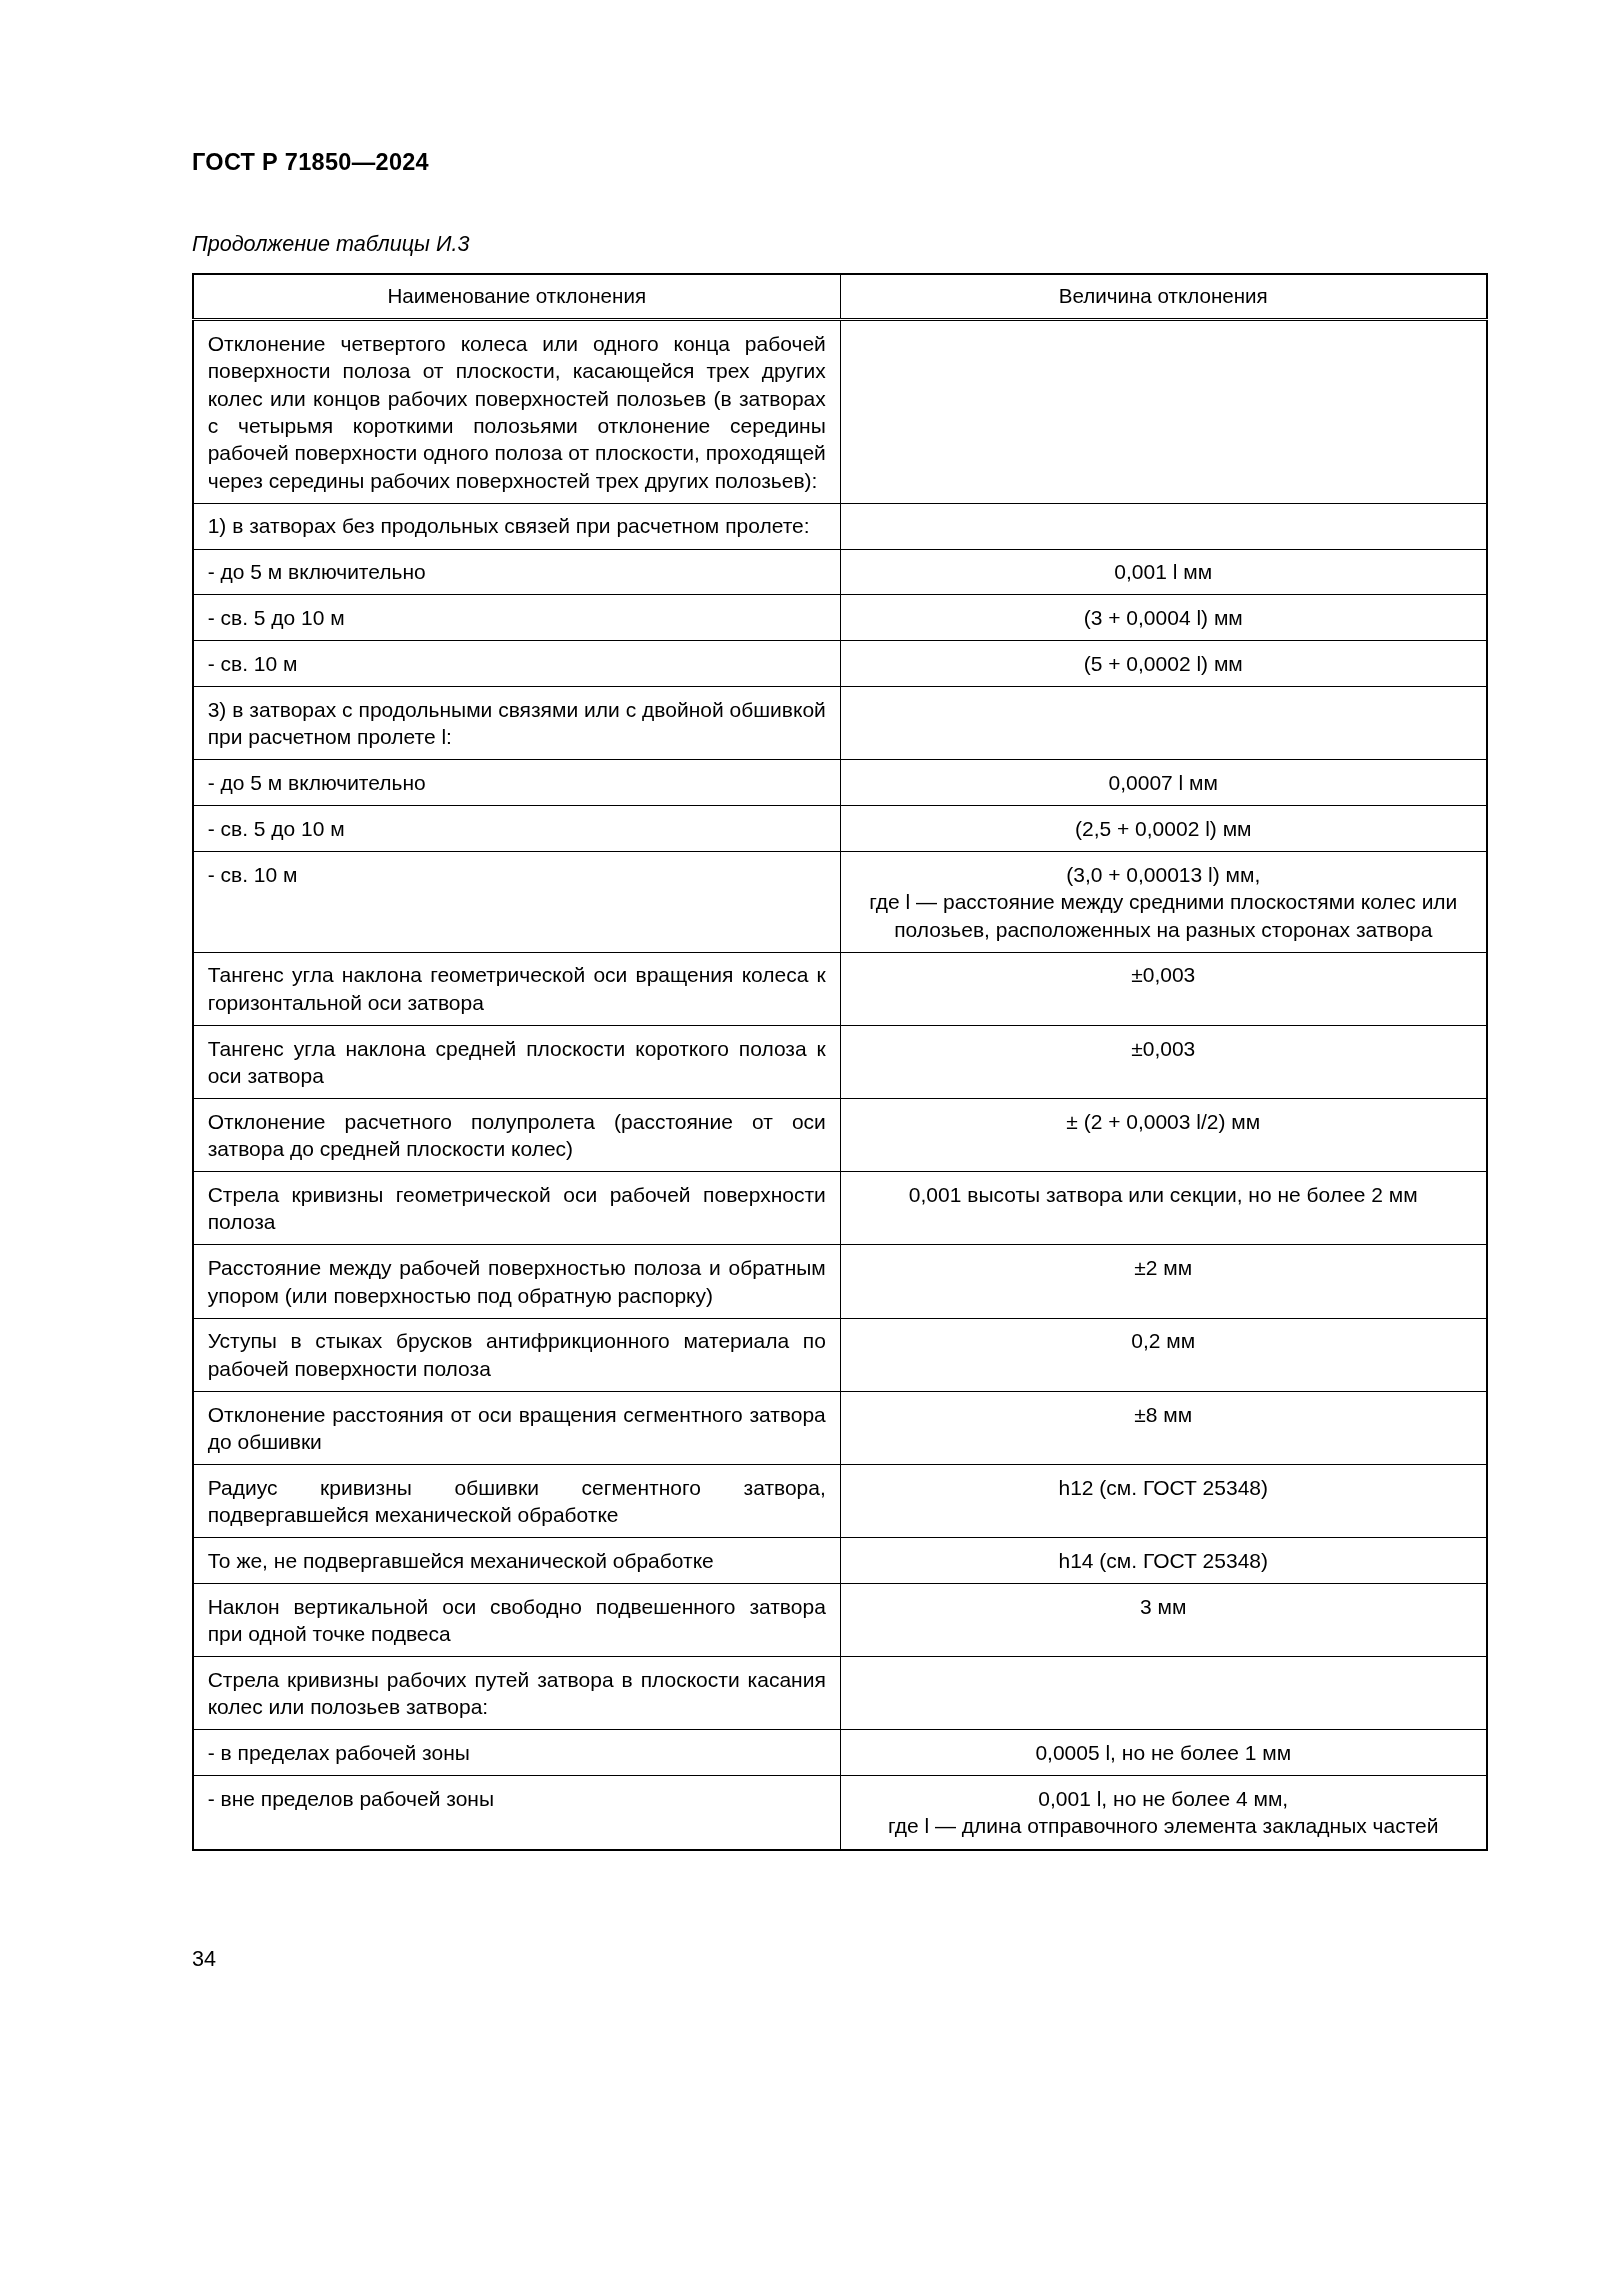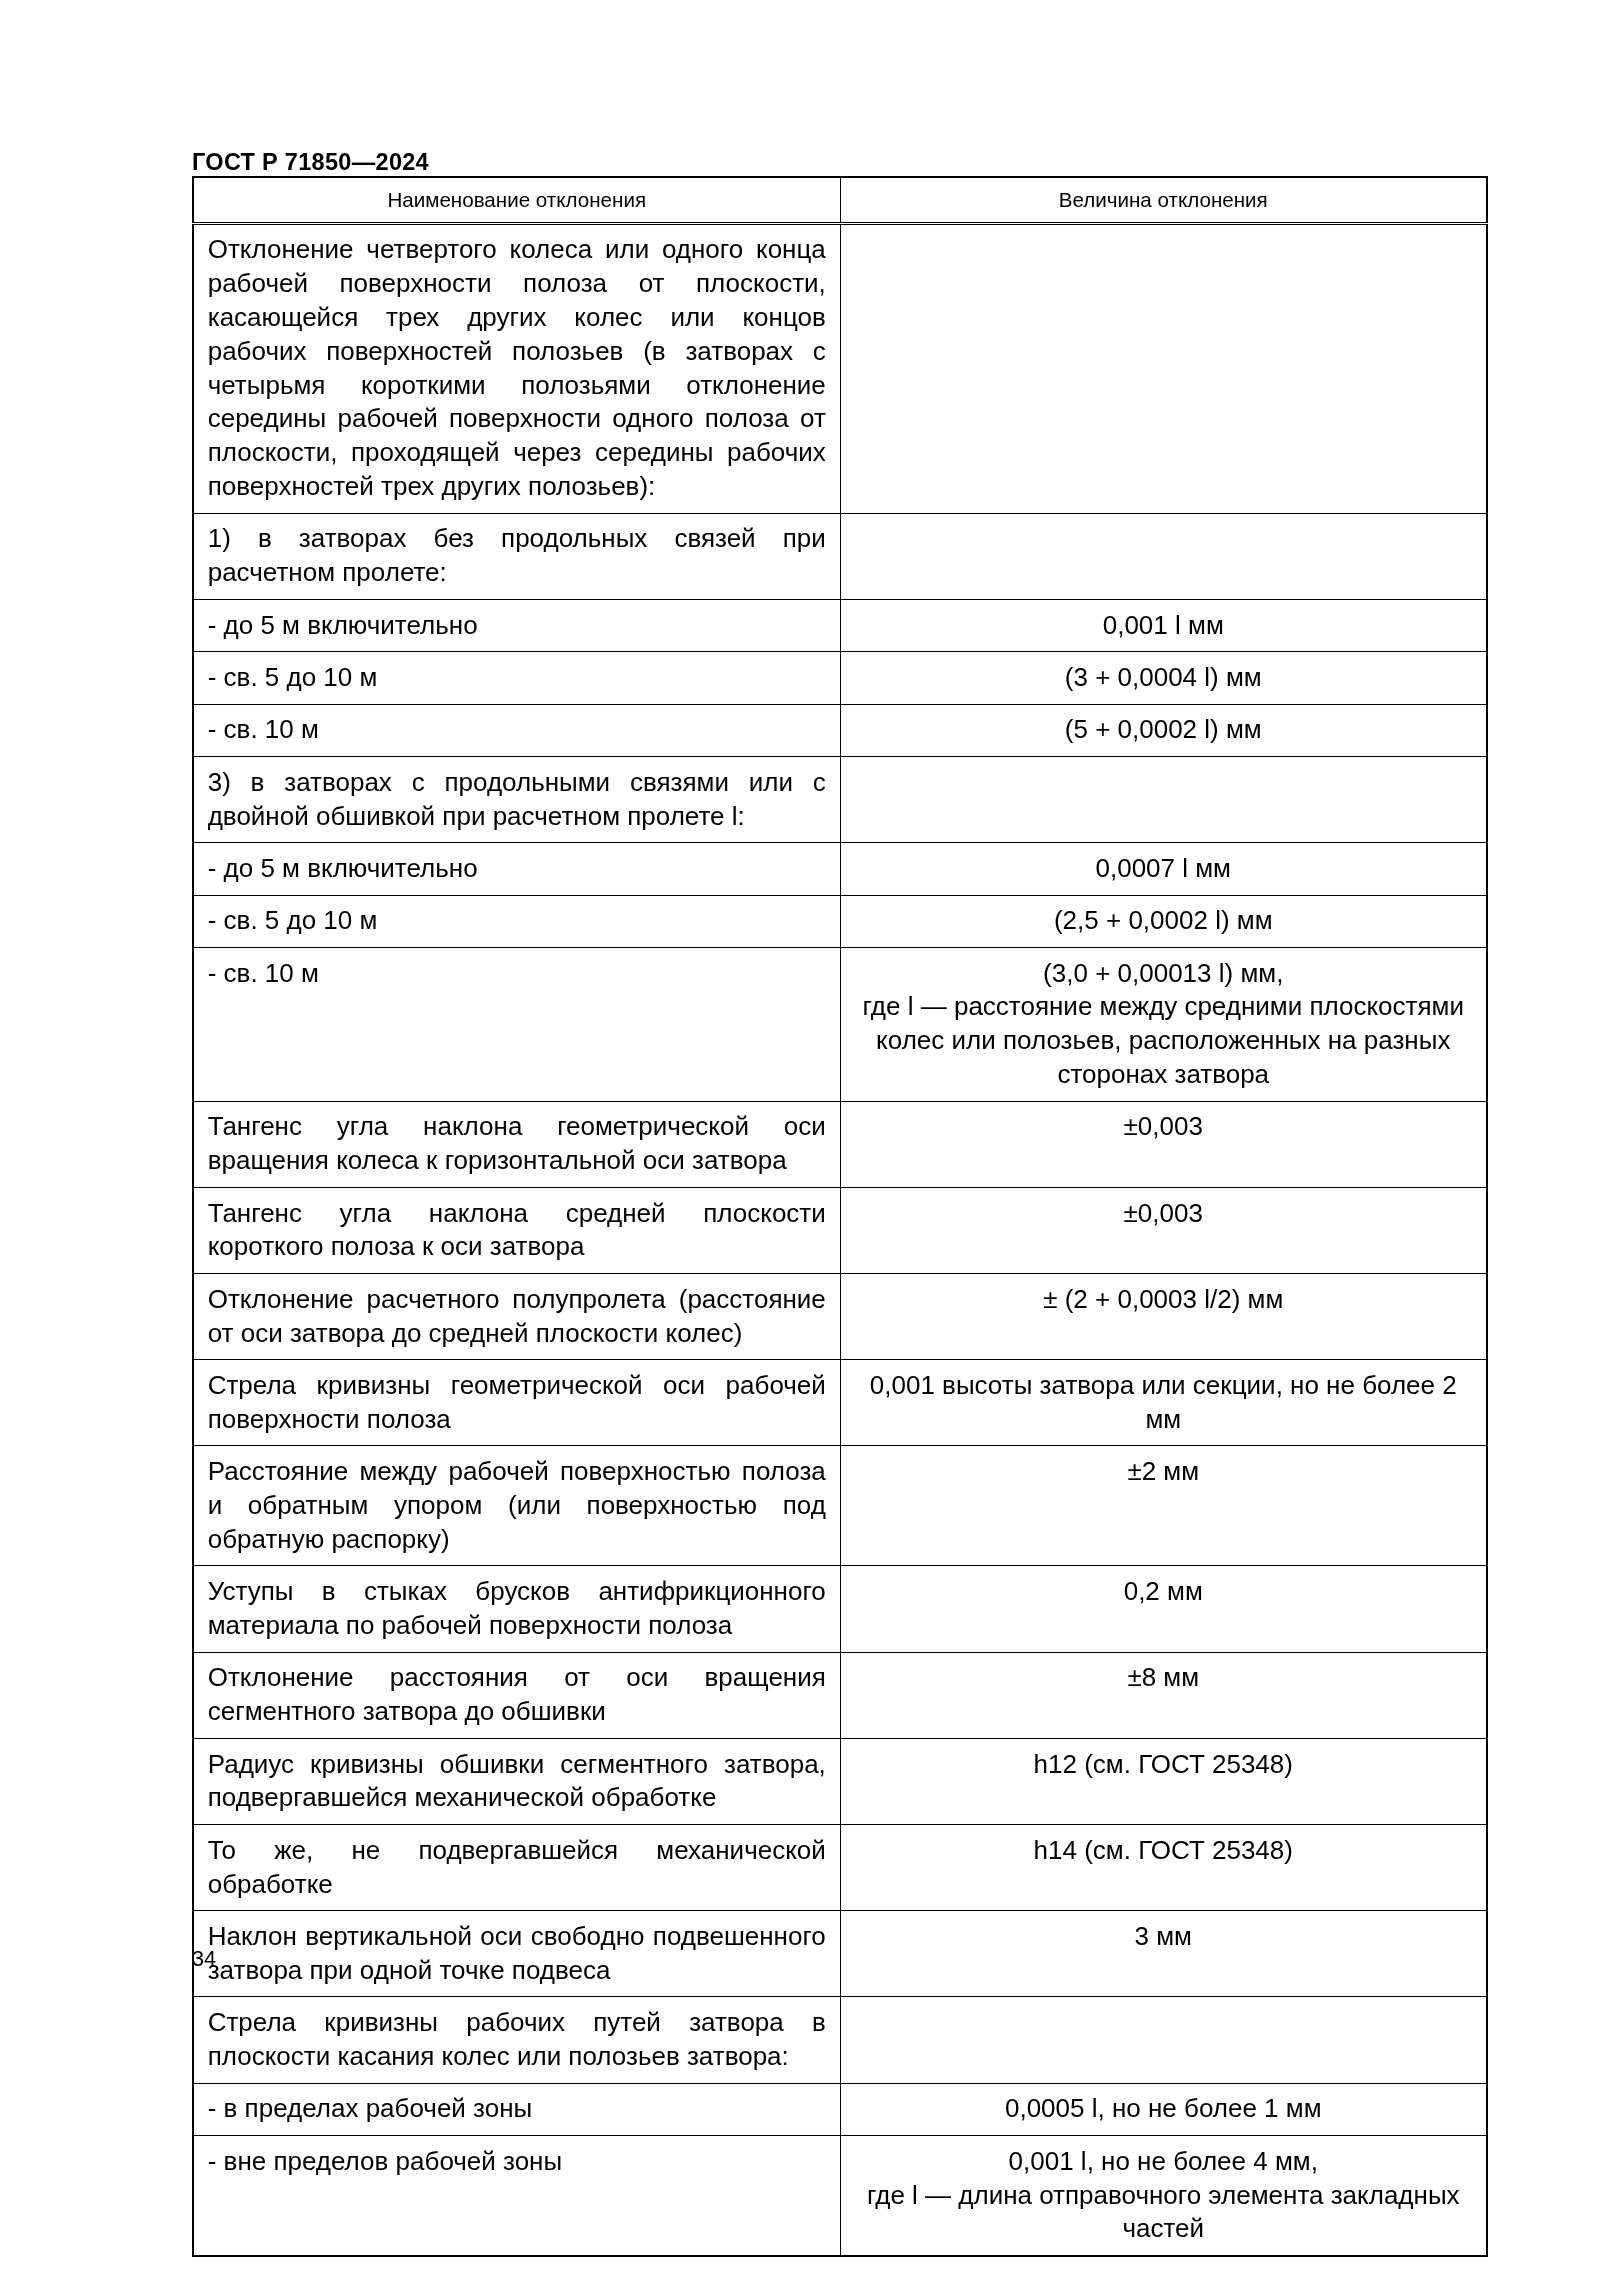--- a/index.html
+++ b/index.html
@@ -39,21 +39,21 @@
     border: 1px solid #000;
     border-bottom: 3.9px double #000;
     font-size: 20.6px;
     font-weight: normal;
     text-align: center;
     padding: 9.8px 7.8px;
     vertical-align: middle;
   }
   table.gost-table td {
     border: 1px solid #000;
-    font-size: 26px;
+    font-size: 21px;
     line-height: 1.3;
     padding: 8.8px 13.7px;
     vertical-align: top;
   }
   td.name-cell {
     width: 56.7%;
     text-align: justify;
     hyphens: auto;
   }
   td.value-cell {
@@ -67,20 +67,21 @@
     font-size: 21.6px;
   }
 </style>
 </head>
 <body>
 
 <div class="page">
 
   <div class="doc-header">ГОСТ Р 71850—2024</div>
 
+  <div class="table-caption">Продолжение таблицы И.3</div>
 
   <table class="gost-table">
     <thead>
       <tr>
         <th>Наименование отклонения</th>
         <th>Величина отклонения</th>
       </tr>
     </thead>
     <tbody id="table-body">
         <tr>

